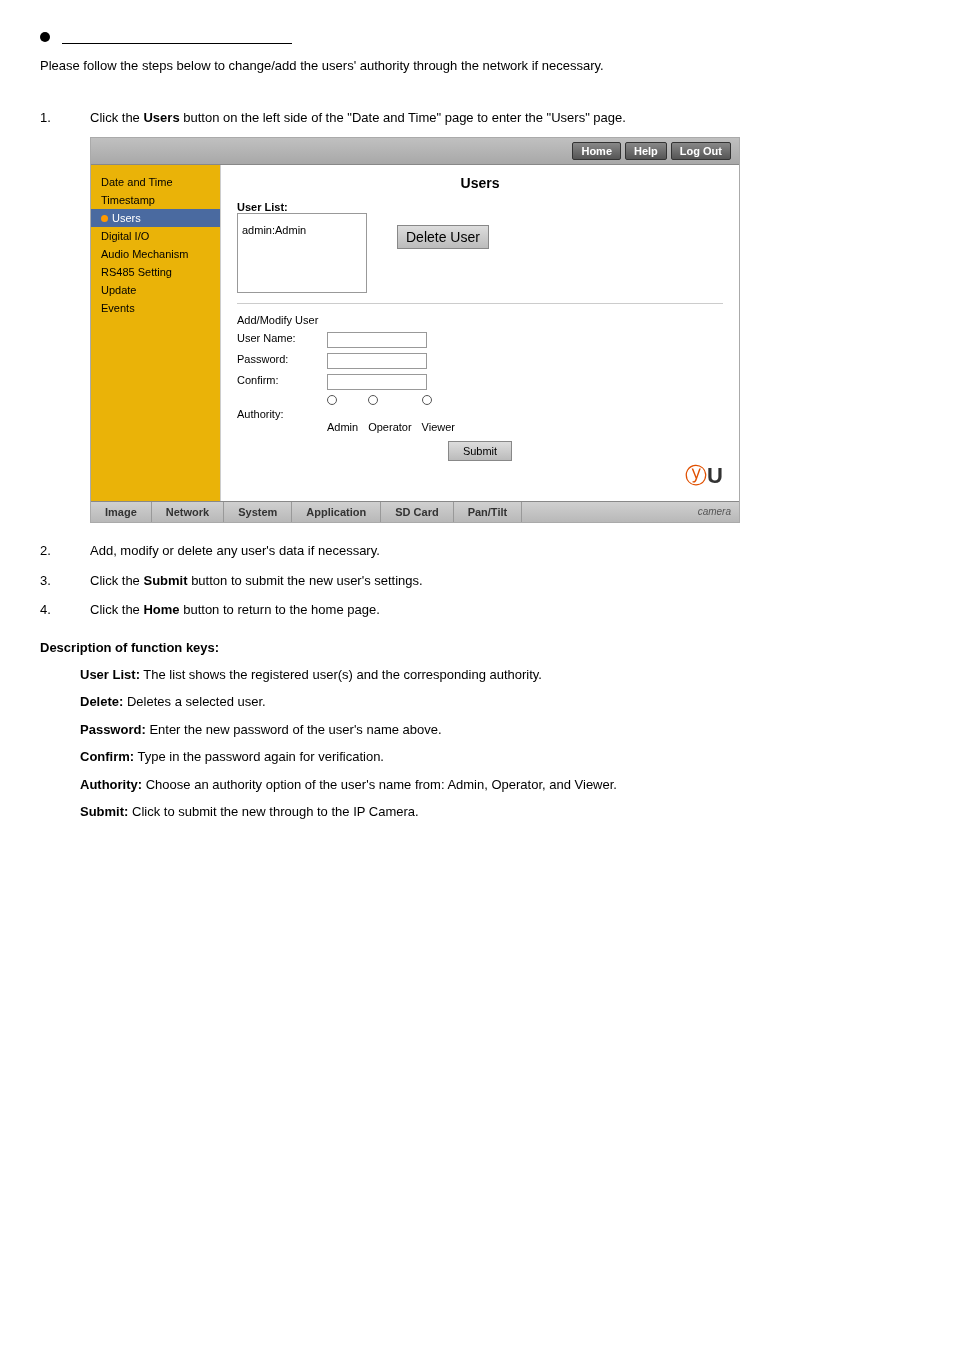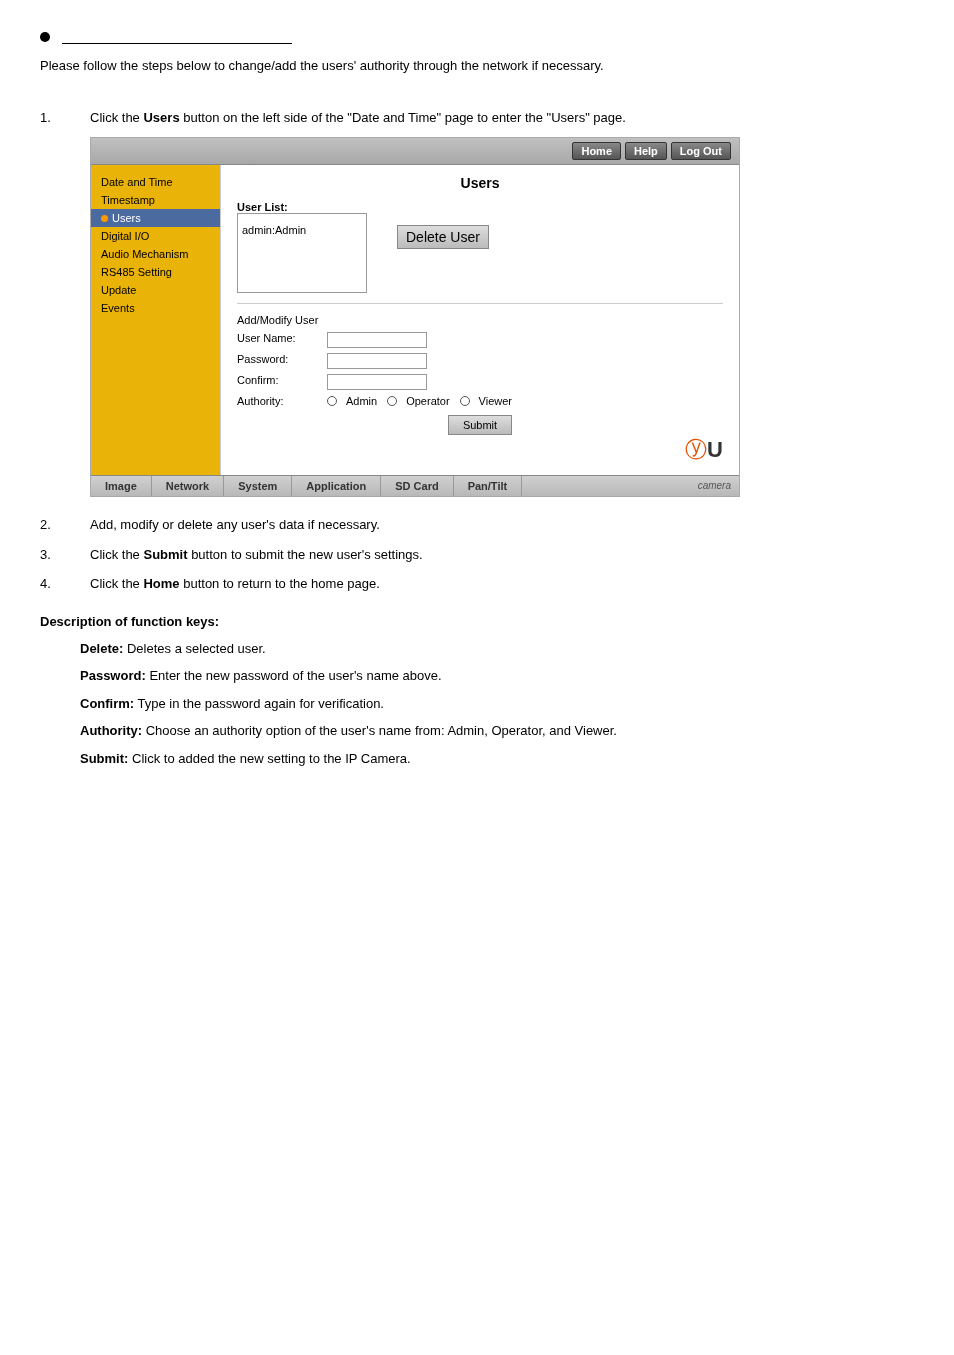--- a/index.html
+++ b/index.html
@@ -183,22 +183,22 @@
       width: 90px;
       font-size: 11px;
     }
     .radio-group {
       display: flex;
       gap: 10px;
       font-size: 11px;
     }
     .radio-item {
       display: flex;
-      align-items: center;
-      gap: 9px;
+      gap: 16px;
+      flex-direction: column;
     }
     .radio-circle {
       width: 10px;
       height: 10px;
       border: 1px solid #555;
       border-radius: 50%;
       display: inline-block;
     }
 
     .submit-row {
@@ -397,32 +397,36 @@
   <span class="step-num">4.</span>
   <span class="step-text">
     Click the <strong>Home</strong> button to return to the home page.
   </span>
 </div>
 
 <div class="description-section">
   <p class="desc-title">Description of function keys:</p>
 
   <div class="desc-item">
+    <span class="desc-key">User List:</span>
+    <span> The list shows the registered user(s) and the corresponding authority.</span>
+  </div>
+  <div class="desc-item">
     <span class="desc-key">Delete:</span>
     <span> Deletes a selected user.</span>
   </div>
   <div class="desc-item">
     <span class="desc-key">Password:</span>
     <span> Enter the new password of the user's name above.</span>
   </div>
   <div class="desc-item">
     <span class="desc-key">Confirm:</span>
     <span> Type in the password again for verification.</span>
   </div>
   <div class="desc-item">
     <span class="desc-key">Authority:</span>
     <span> Choose an authority option of the user's name from: Admin, Operator, and Viewer.</span>
   </div>
   <div class="desc-item">
     <span class="desc-key">Submit:</span>
-    <span> Click to added the new setting to the IP Camera.</span>
+    <span> Click to submit the new through to the IP Camera.</span>
   </div>
 </div>
 
 </body></html>

